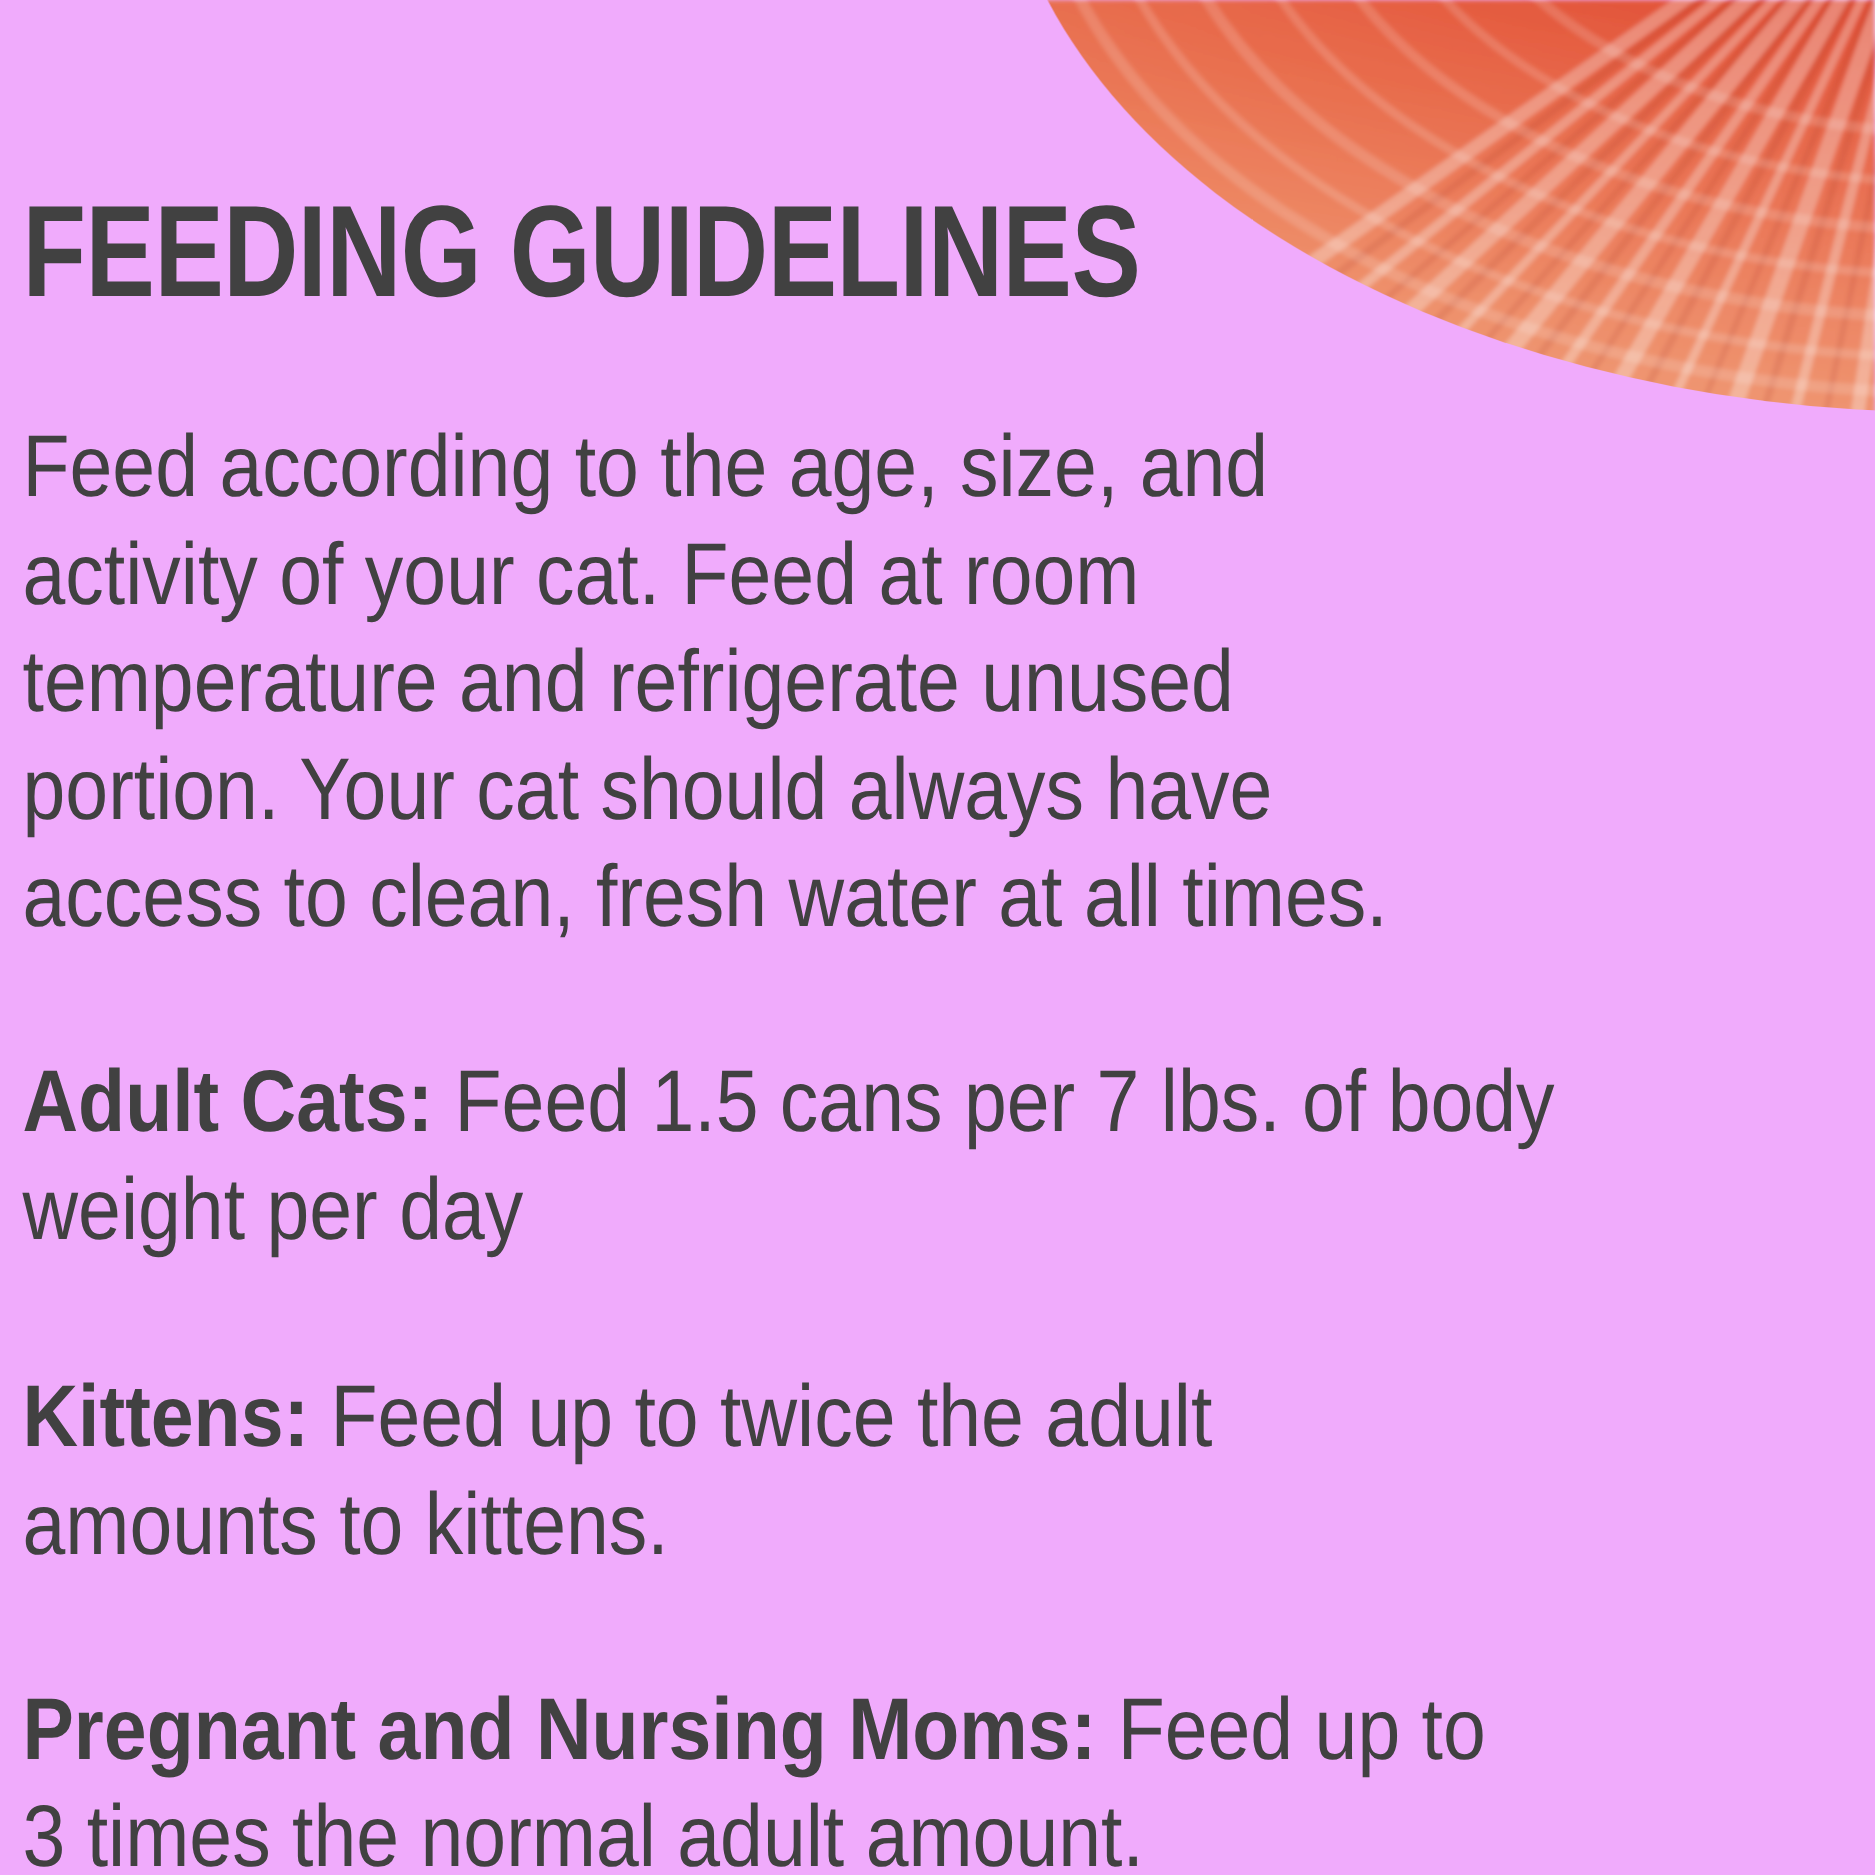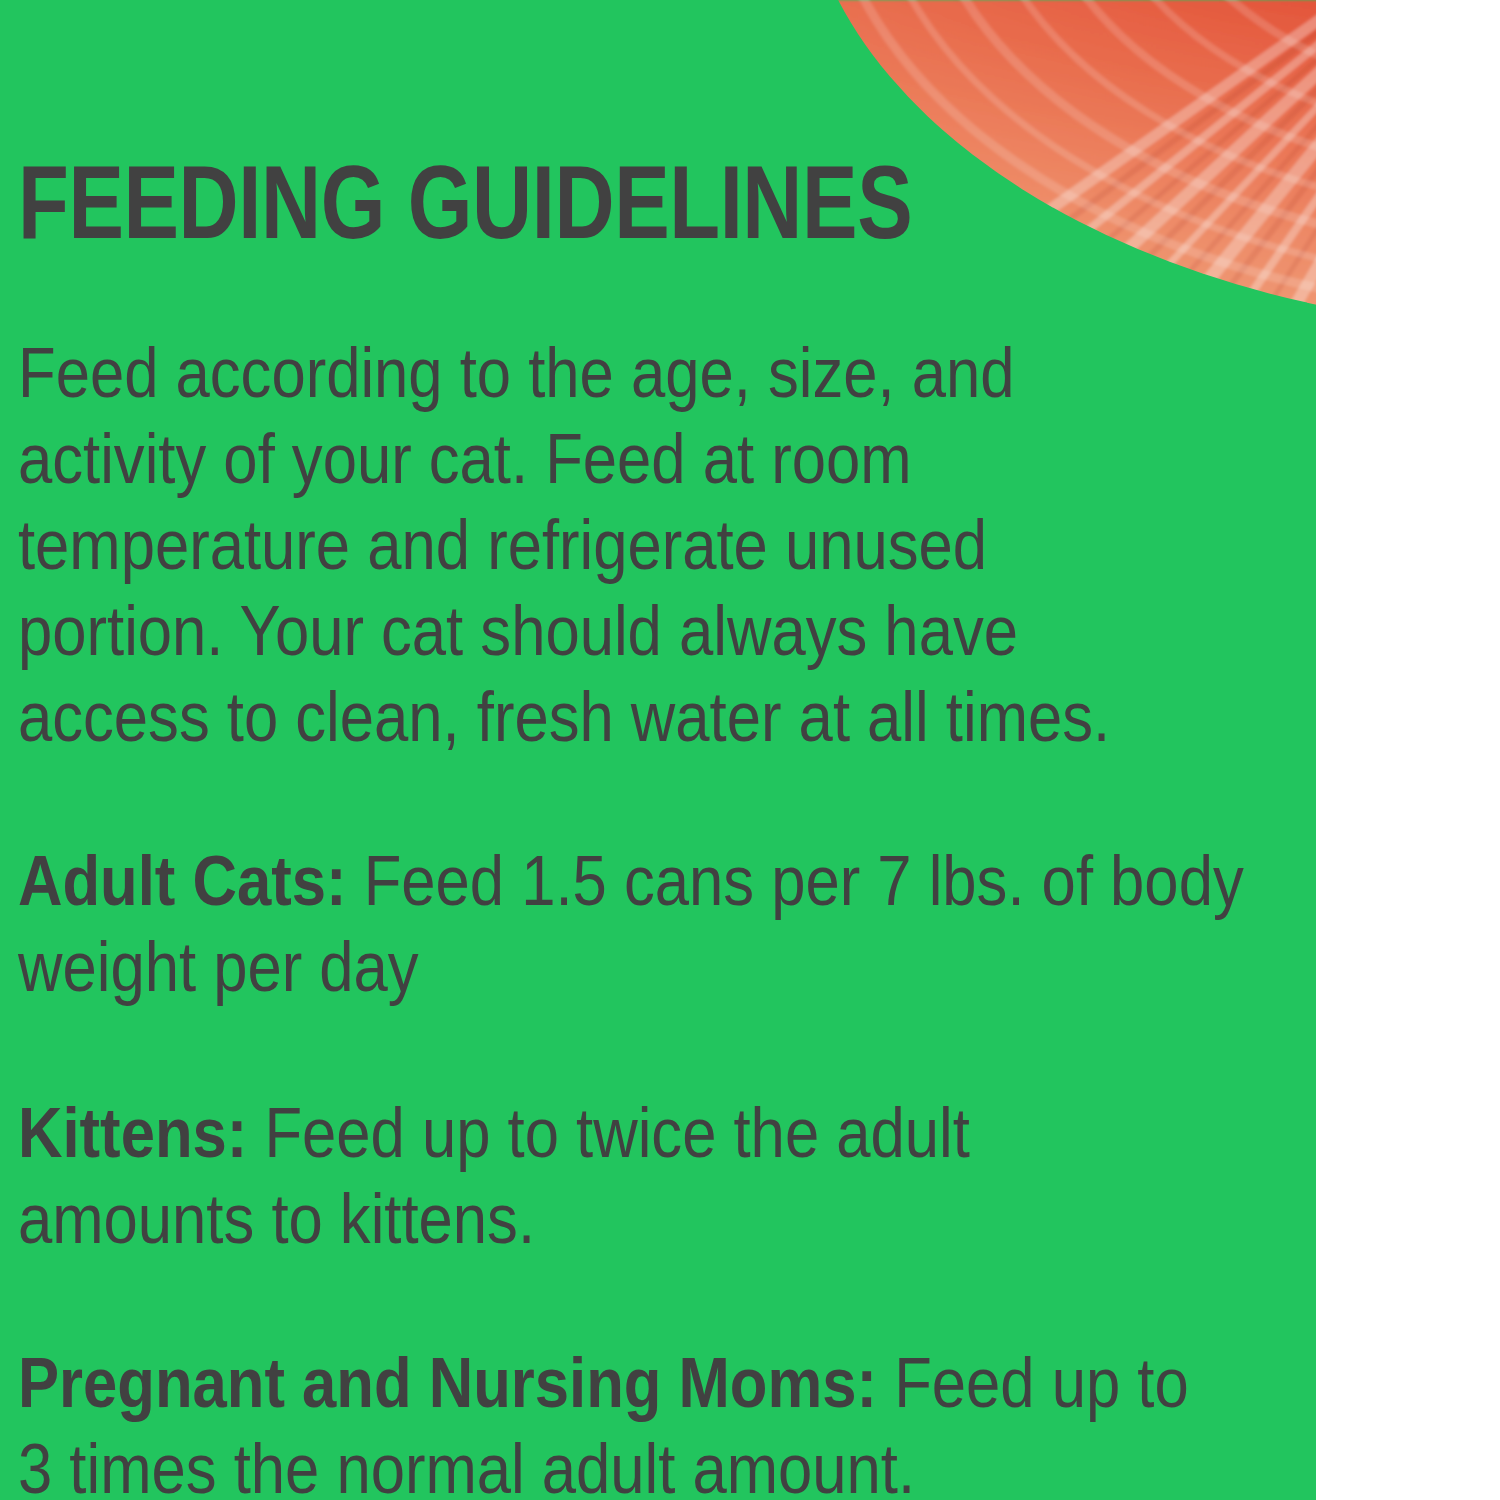--- a/index.html
+++ b/index.html
@@ -2,23 +2,23 @@
 <html><head>
 <meta charset="utf-8">
 <style>
   html, body {
     margin: 0;
     padding: 0;
     background: #ffffff;
   }
   #root {
     position: relative;
-    width: 1316px;
+    width: 1500px;
     height: 1500px;
-    background: #22c55e;
+    background: #f0abfc;
     overflow: hidden;
     font-family: "Liberation Sans", "DejaVu Sans", sans-serif;
   }
 
   
   #swoosh-wrap {
     position: absolute;
     top: 0;
     left: 0;
     width: 1500px;

